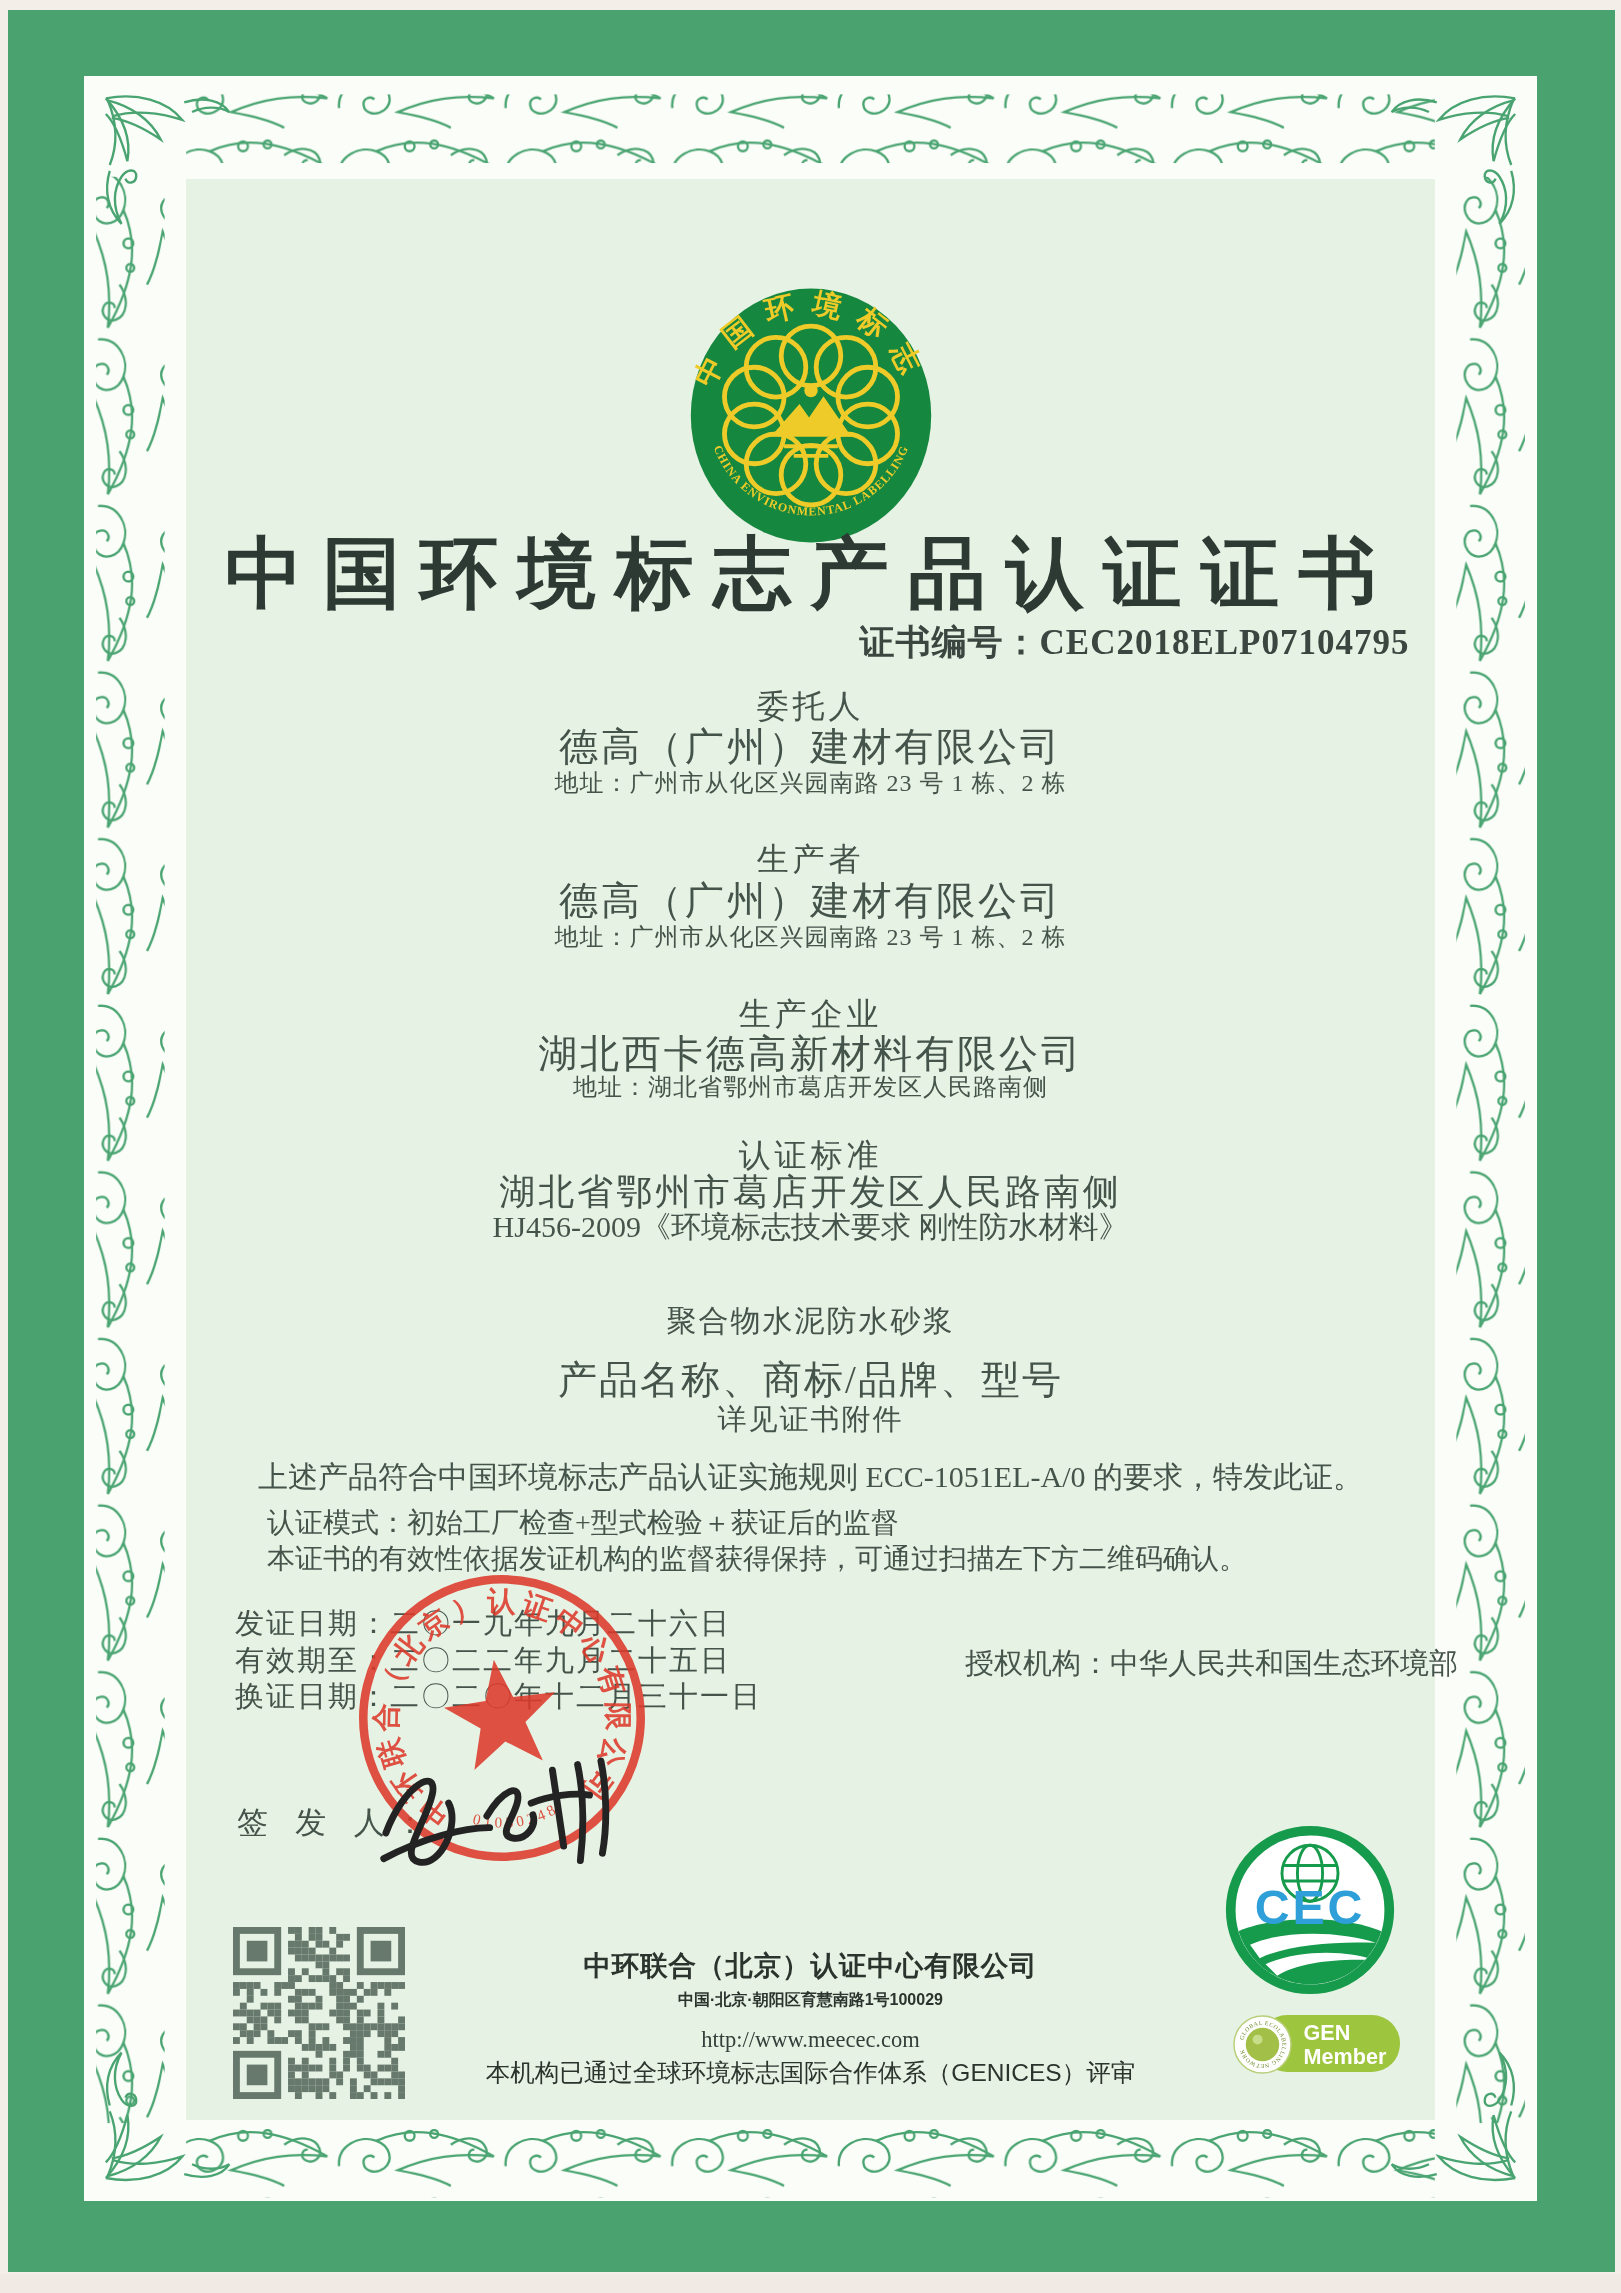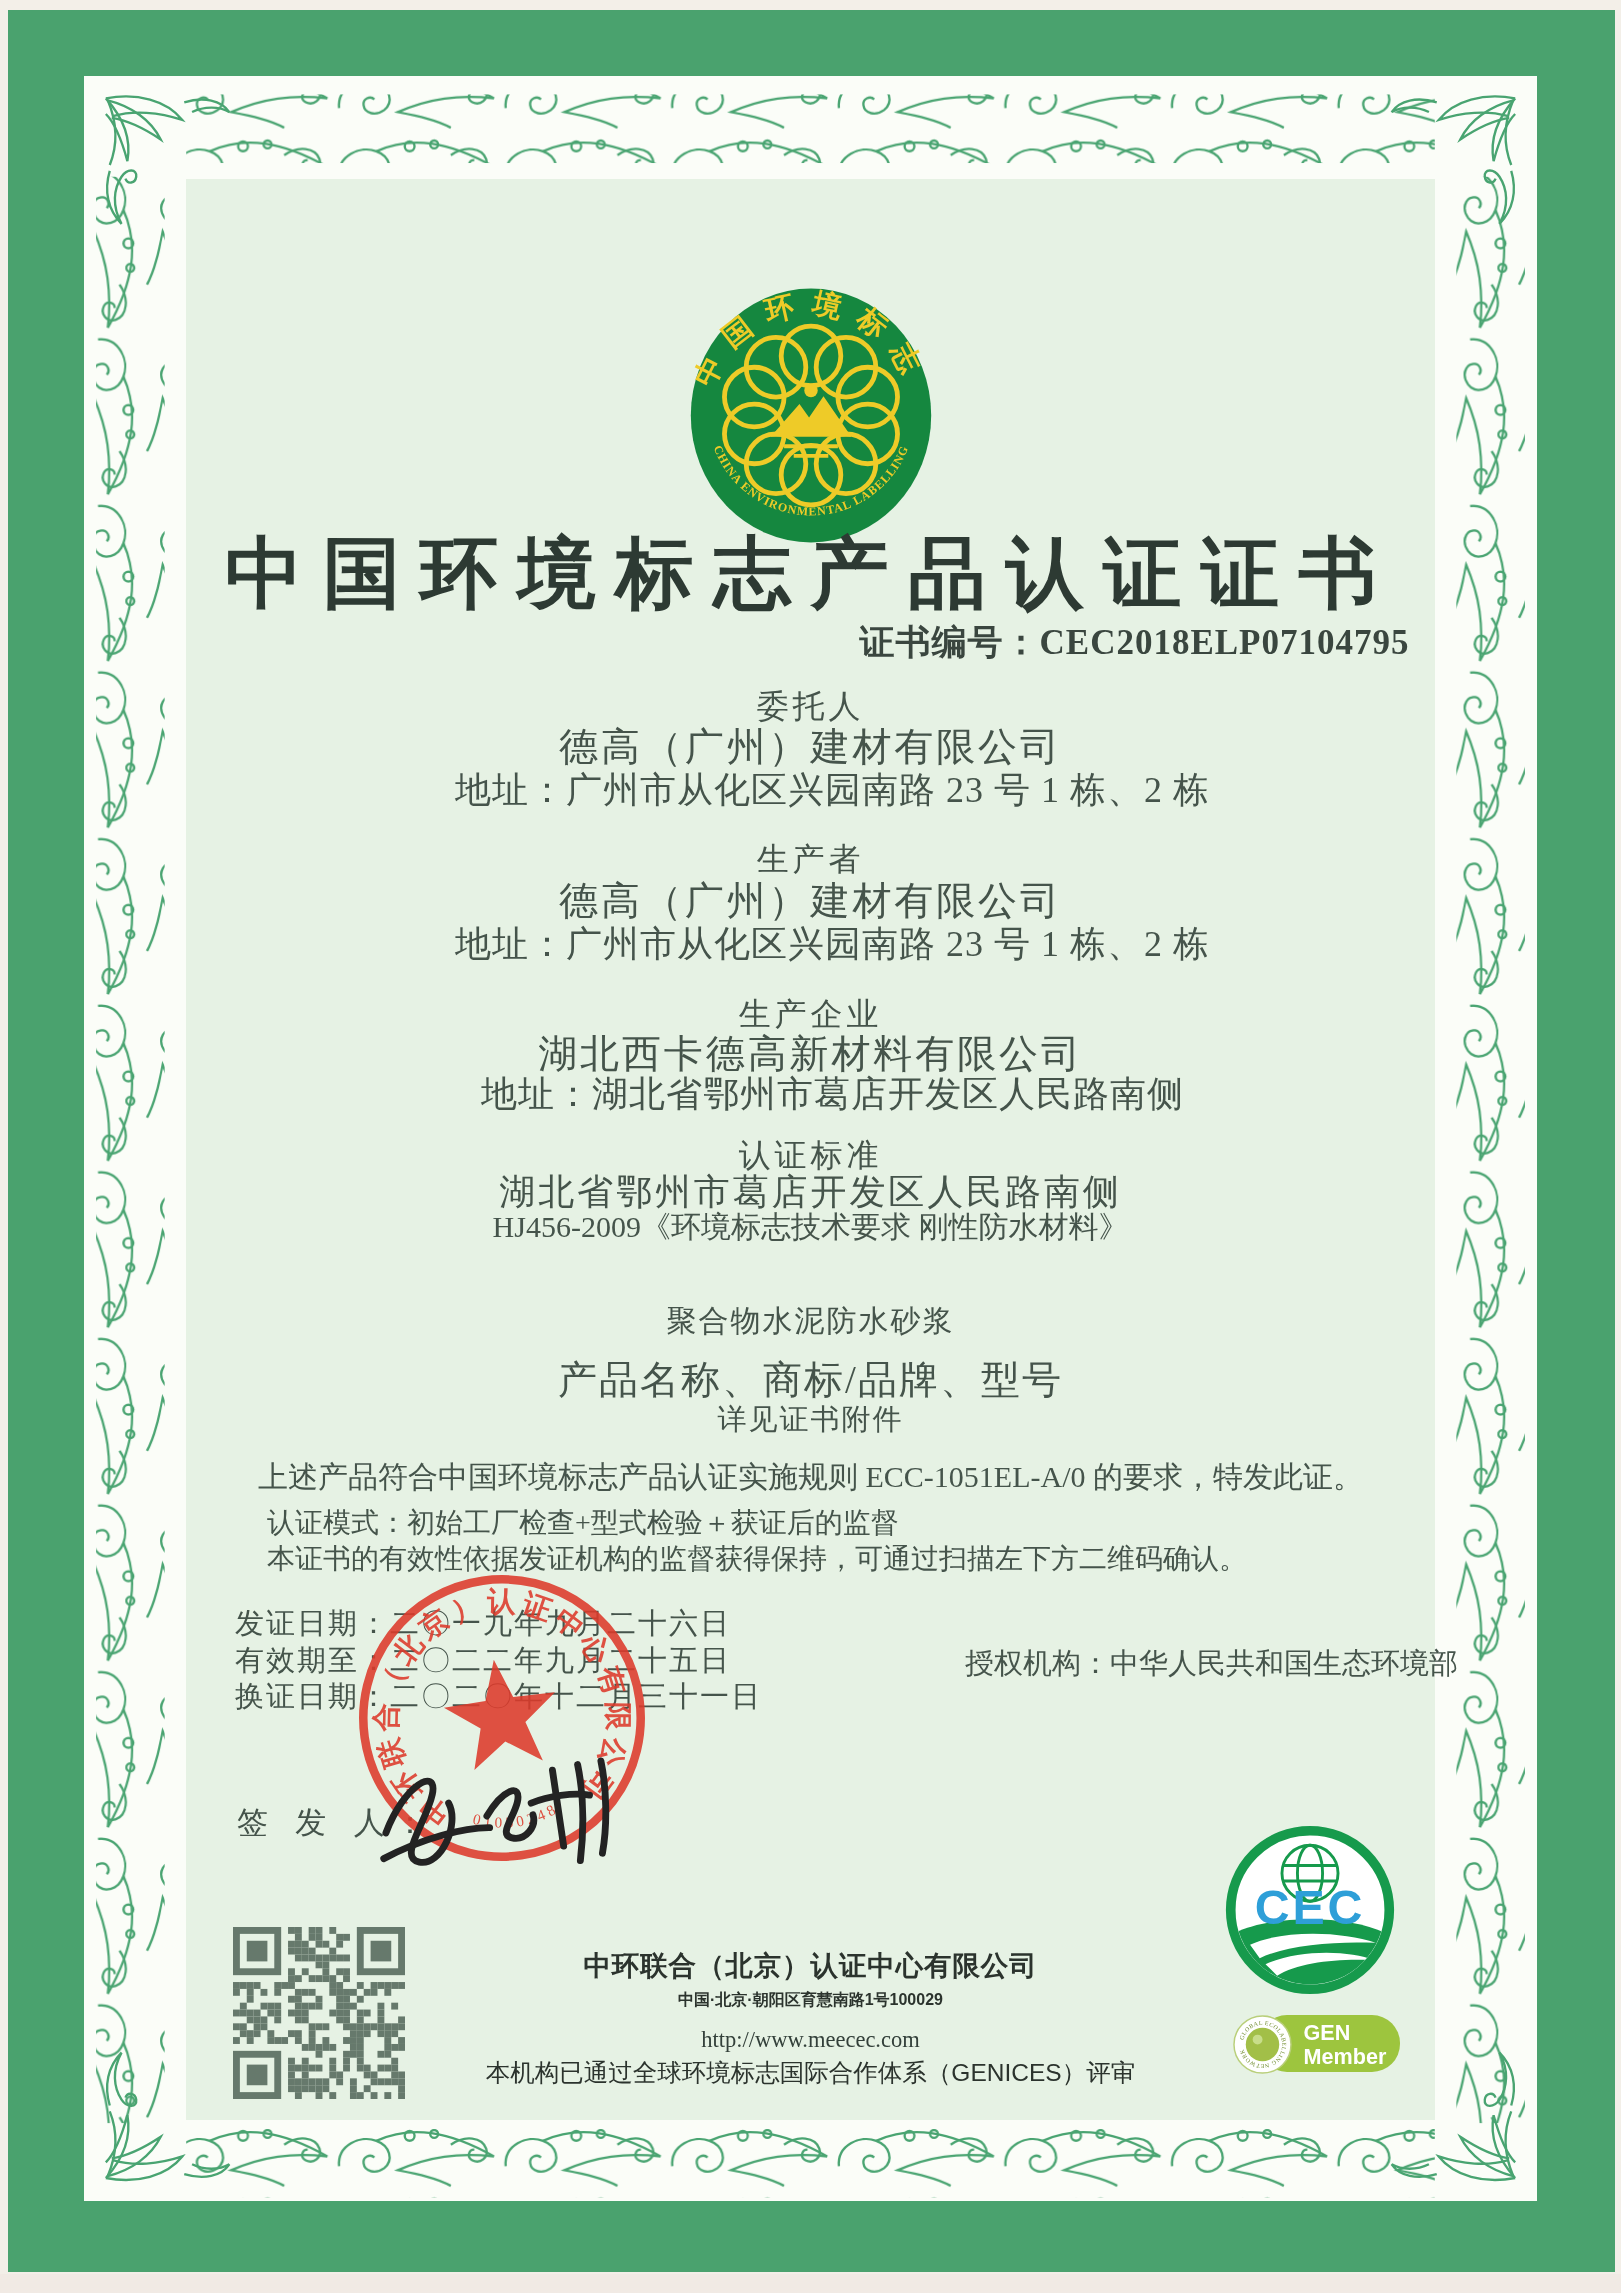--- a/index.html
+++ b/index.html
@@ -8,21 +8,21 @@
   .green-frame{position:absolute;left:7.8px;top:9.8px;right:5.9px;bottom:21.6px;background:#4aa26e;}
   .white-frame{position:absolute;left:84px;top:76px;right:84px;bottom:93px;background:#fbfdf8;}
   .panel{position:absolute;left:186px;top:179px;width:1249px;height:1941px;background:#e6f2e4;}
   .decor{position:absolute;left:0;top:0;pointer-events:none;}
   .line{position:absolute;left:186px;width:1249px;text-align:center;color:#45544b;line-height:1.15;}
   .left-line{position:absolute;color:#45544b;line-height:1.15;text-align:right;}
   .title{top:529px;font-size:78px;font-weight:700;letter-spacing:19.6px;color:#2d3a33;}
   .certno{top:623px;text-align:right;padding-right:25.5px;box-sizing:border-box;font-size:35px;font-weight:700;color:#3a463f;letter-spacing:1px;}
   .sec-label{font-size:32px;letter-spacing:3.9px;}
   .sec-name{font-size:39px;letter-spacing:2.9px;}
-  .sec-addr{font-size:36px;letter-spacing:1px;padding-left:22px;}
+  .sec-addr{font-size:24px;letter-spacing:1px;}
   .footer-sans{font-family:"Liberation Sans","DejaVu Sans",sans-serif;color:#2b332d;}
   .seal-svg{position:absolute;left:350px;top:1566px;width:304px;height:304px;opacity:.88;}
   .sig-svg{position:absolute;left:374px;top:1756px;width:263px;height:147px;}
   .qr{position:absolute;left:233px;top:1927px;width:172px;height:172px;}
   .cec{position:absolute;left:1223px;top:1823px;width:174px;height:174px;}
   .gen{position:absolute;left:1233px;top:2013px;width:167px;height:63px;}
   .gen-pill{position:absolute;left:25.5px;top:2px;width:141px;height:57px;background:#9dc53e;border-radius:28px;
             color:#fff;font-family:"Liberation Sans","DejaVu Sans",sans-serif;font-weight:700;
             font-size:21.6px;line-height:1.1;padding:5.9px 0 0 45px;box-sizing:border-box;}
   .scan-strip{position:absolute;left:0;bottom:0;width:100%;height:19.6px;background:#f1eae4;}

